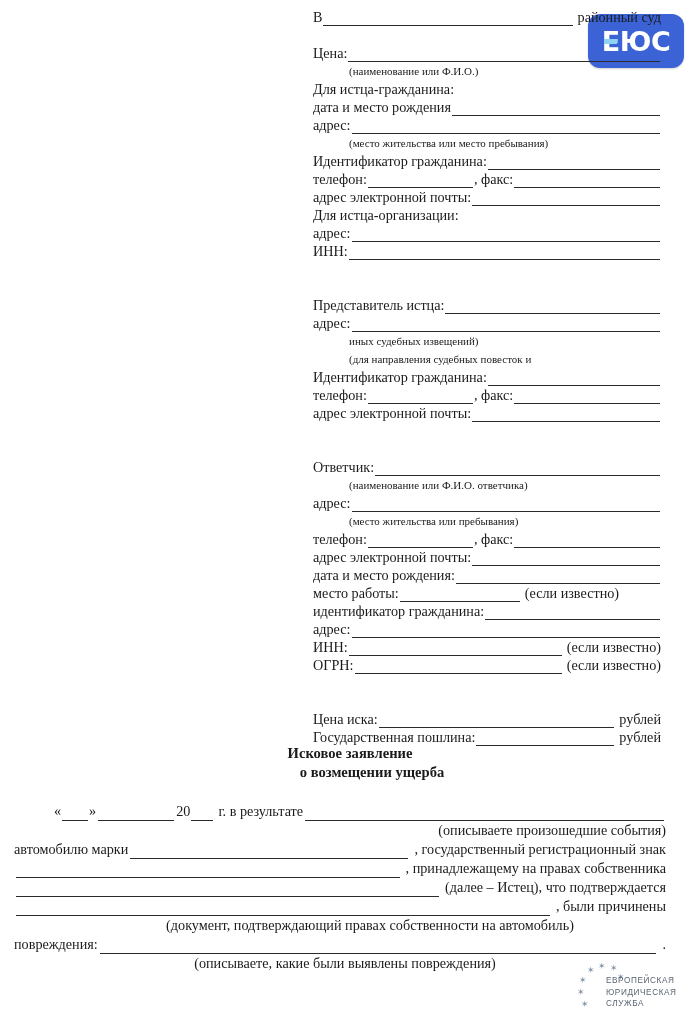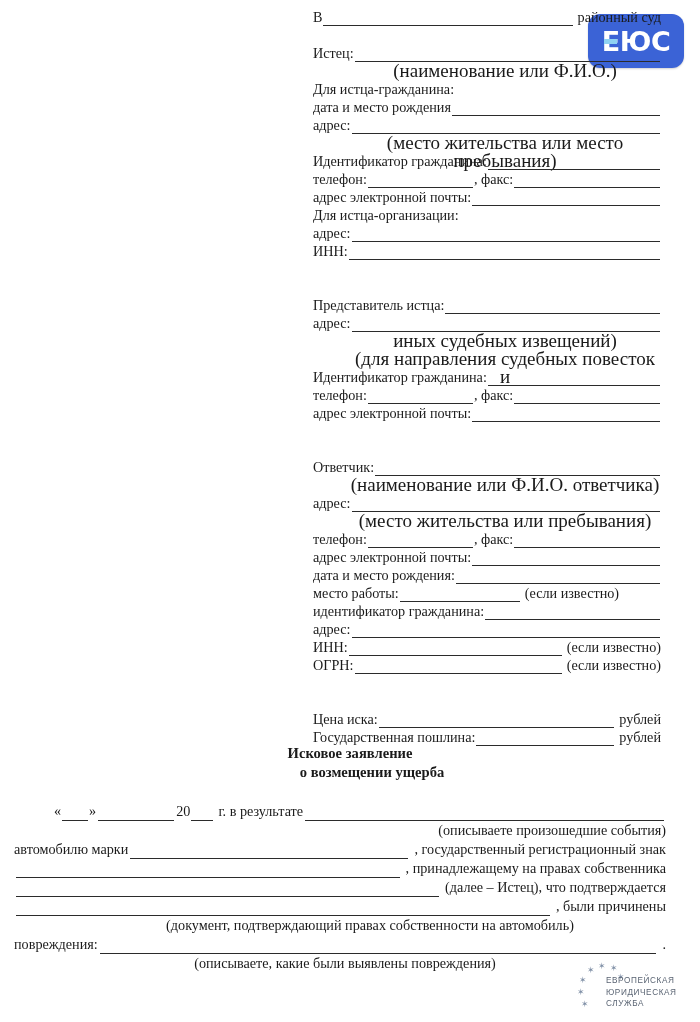--- a/index.html
+++ b/index.html
@@ -39,22 +39,21 @@
     flex: 1 1 auto;
     border-bottom: 1px solid #2b2b2b;
     min-width: 10px;
     align-self: flex-end;
     height: 14px;
     margin: 0 1px;
   }
   .fill.fixed-md { flex: 0 0 105px; }
   .fill.fixed-lg { flex: 0 0 120px; }
   .note {
-    text-align: center;
-    font-size: 19px;
+    font-size: 11px;
     height: 18px;
     line-height: 18px;
   }
   .note.indent-r { padding-left: 36px; }
   .spacer { height: 18px; }
 
   
   .doc-title {
     position: absolute;
     left: 0;
@@ -186,21 +185,21 @@
 
     <div class="frow">
       <span class="lbl">В</span>
       <span class="fill"></span>
       <span class="tail">районный суд</span>
     </div>
 
     <div class="spacer"></div>
 
     <div class="frow">
-      <span class="lbl">Истец:</span>
+      <span class="lbl">Цена:</span>
       <span class="fill"></span>
     </div>
     <div class="note indent-r">(наименование или Ф.И.О.)</div>
 
     <div class="frow">
       <span class="lbl">Для истца-гражданина:</span>
     </div>
 
     <div class="frow">
       <span class="lbl">дата и место рождения</span>

